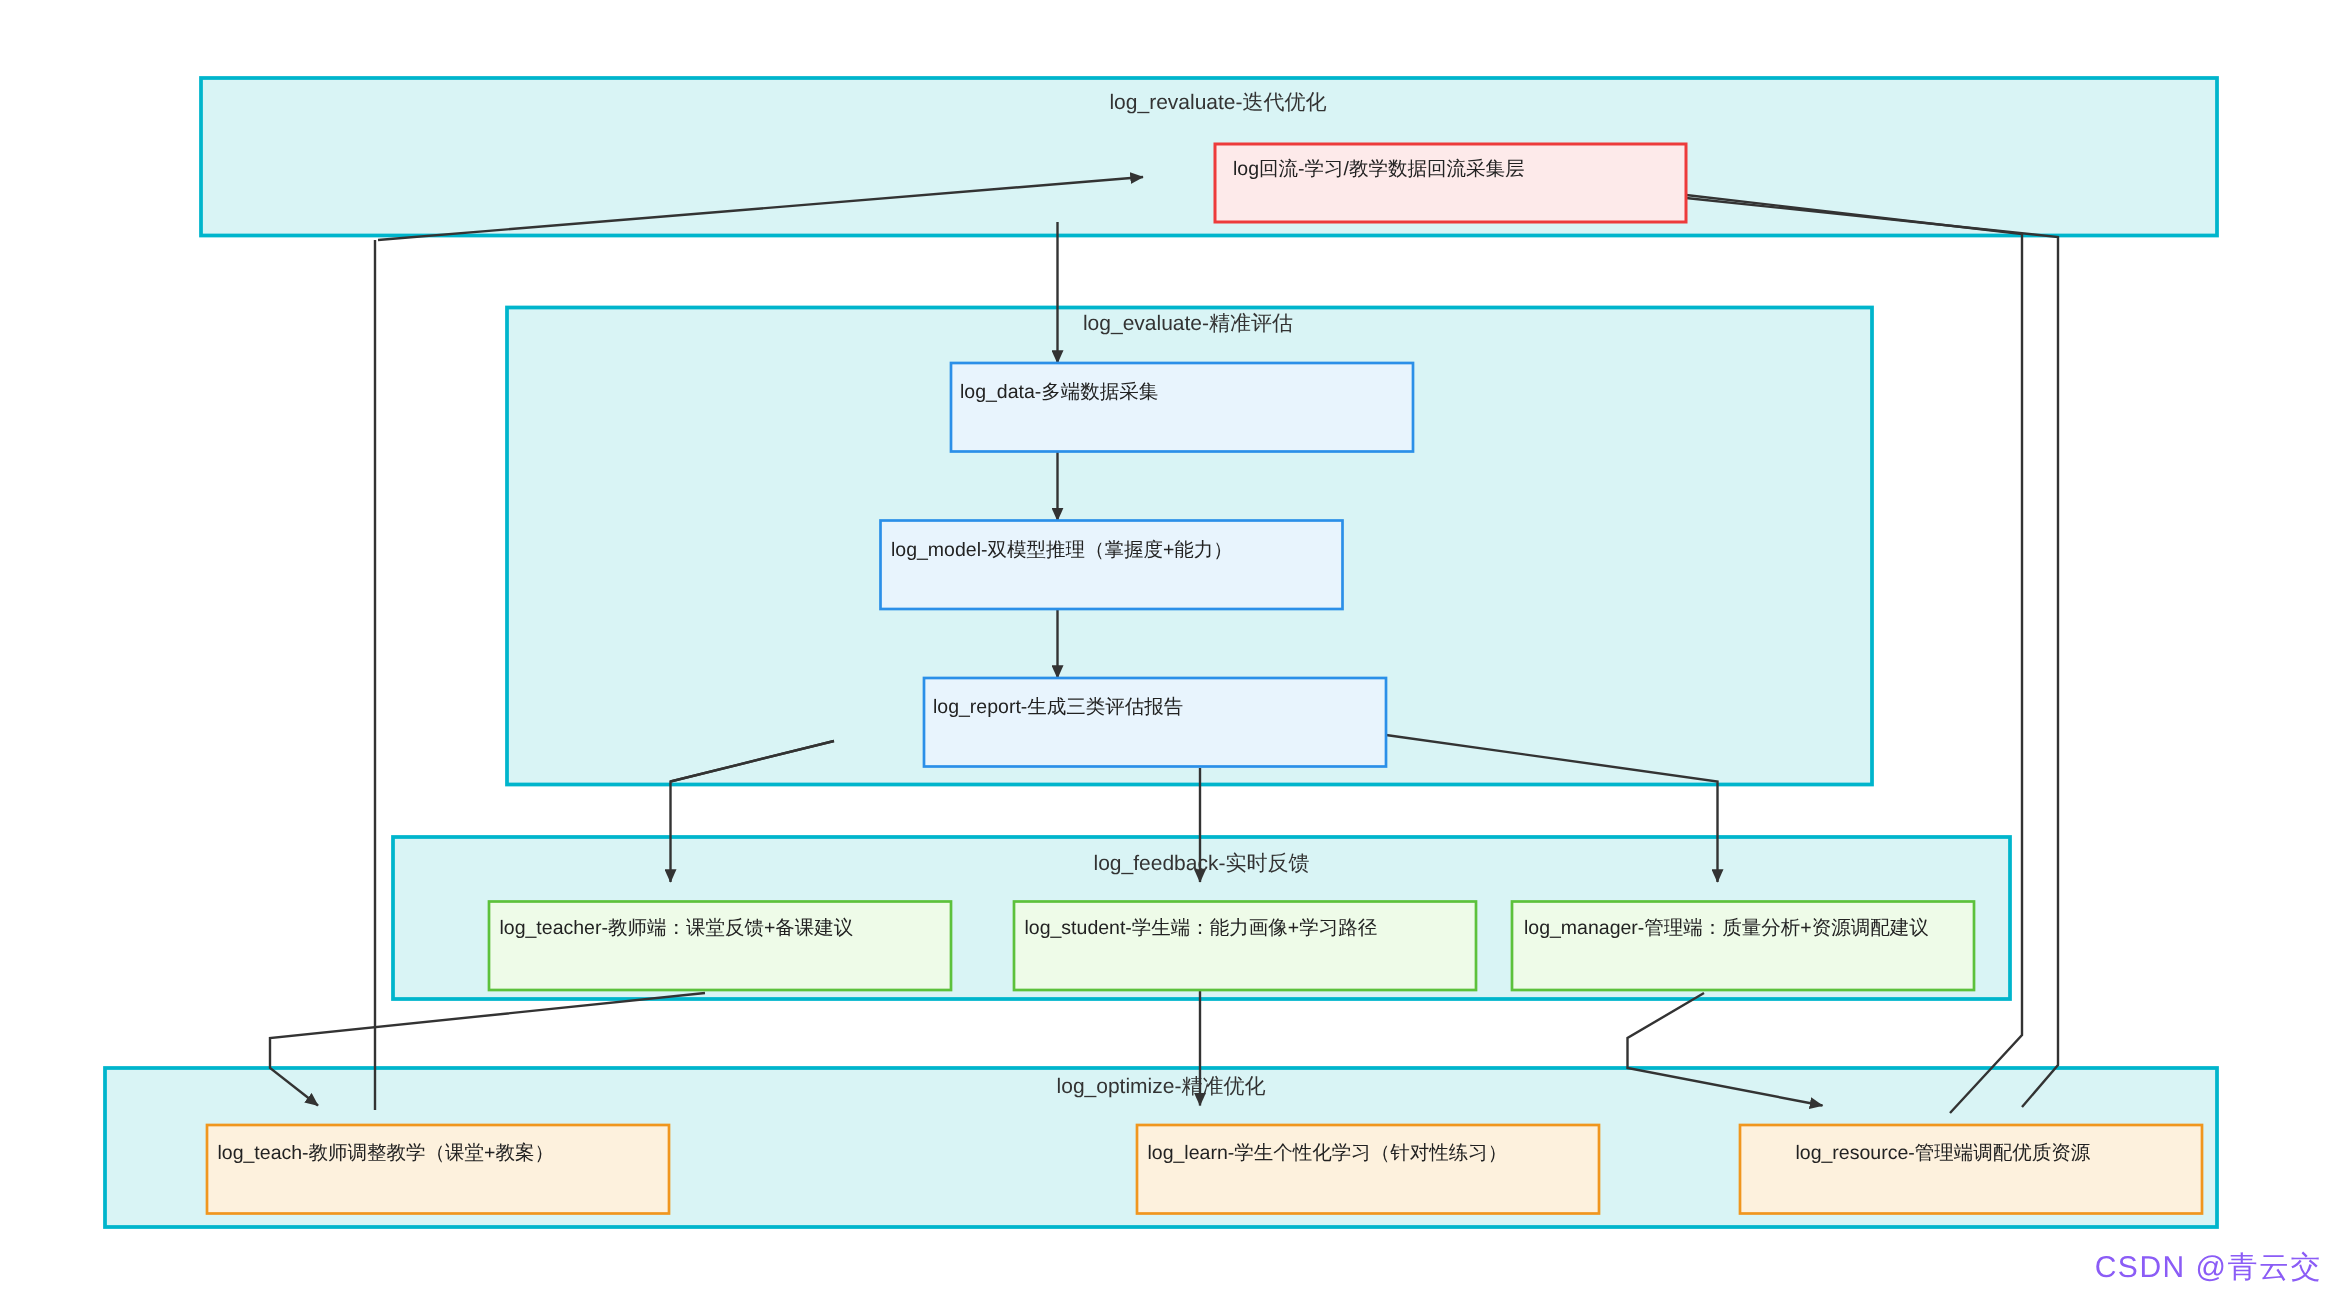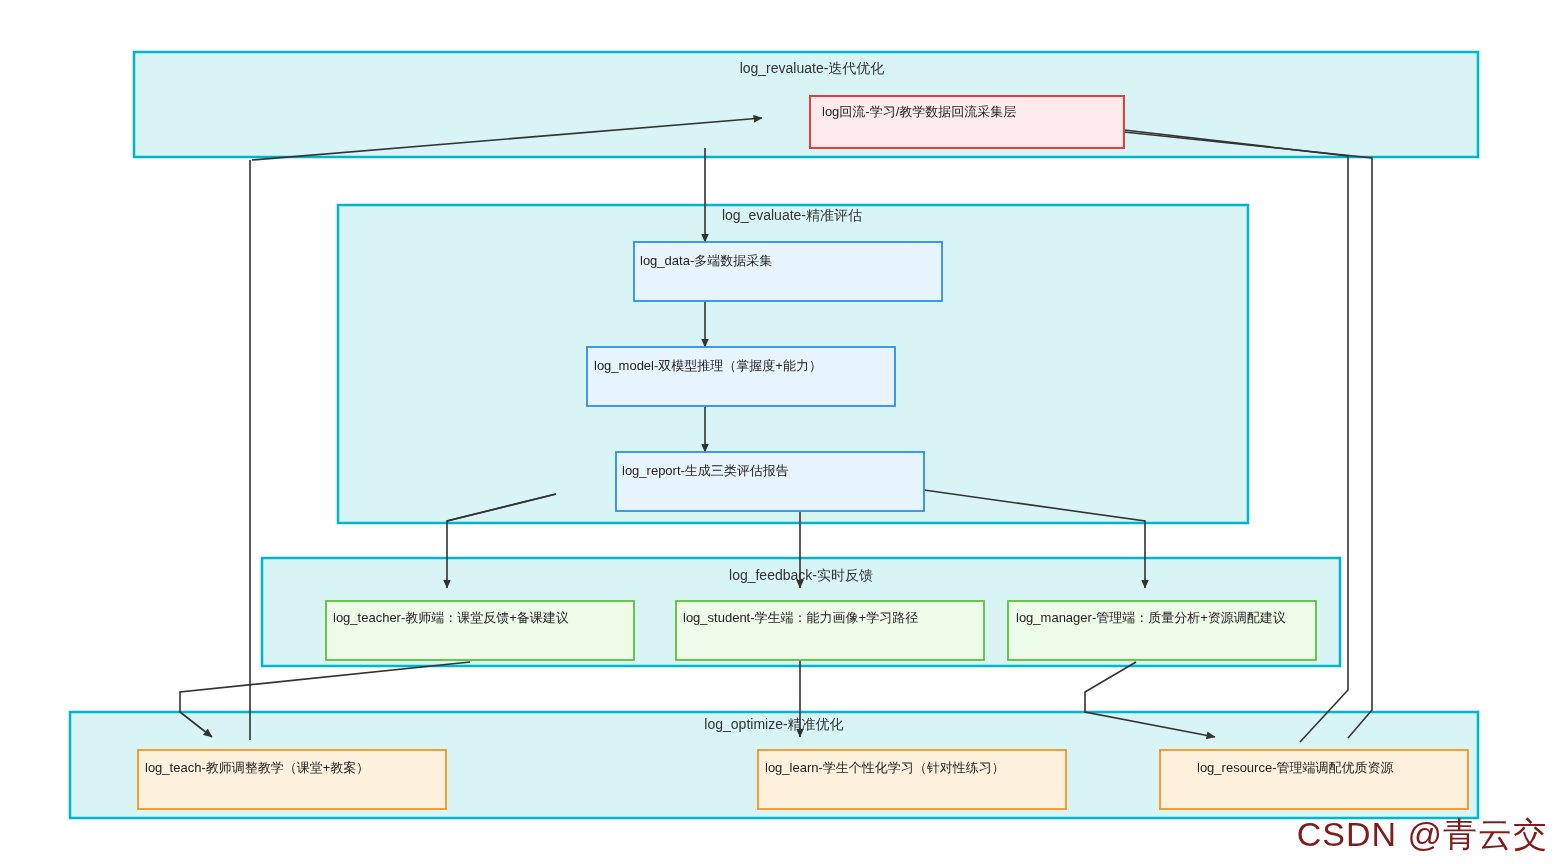--- a/index.html
+++ b/index.html
@@ -68,22 +68,22 @@
   .edge-path {
     fill: none;
     stroke: #333333;
     stroke-width: 1.6px;
   }
   .watermark {
     position: absolute;
     right: 16px;
     bottom: 6px;
     font-family: "Liberation Sans", "DejaVu Sans", sans-serif;
-    font-size: 34px;
-    color: #7f1d1d;
+    font-size: 20px;
+    color: #8b5cf6;
     letter-spacing: 1px;
     white-space: nowrap;
     user-select: none;
     margin-left: 48px;
   }
 </style>
 </head>
 <body>
 
 <div id="diagram-root">

